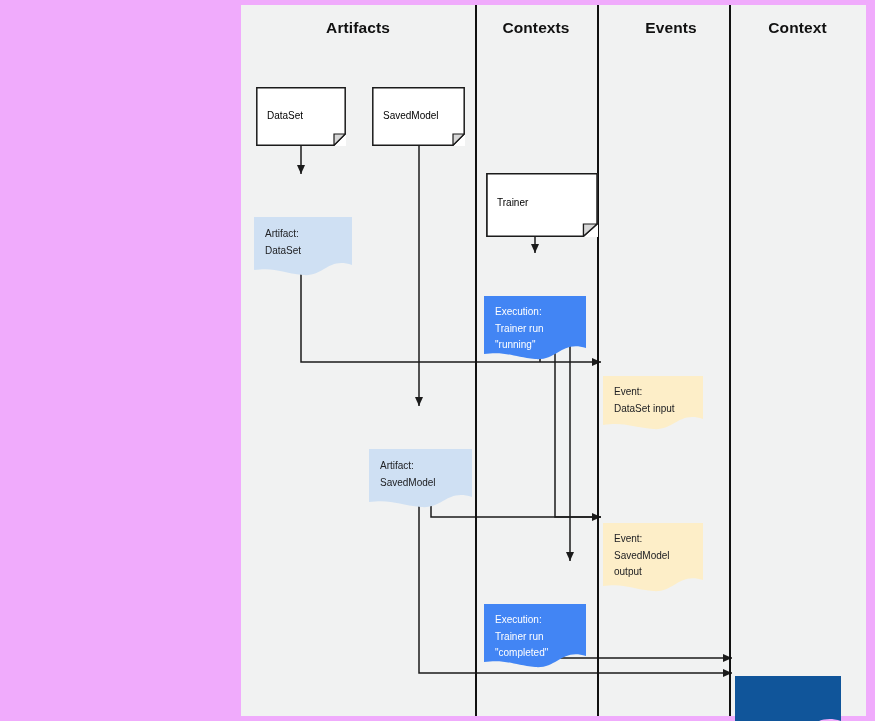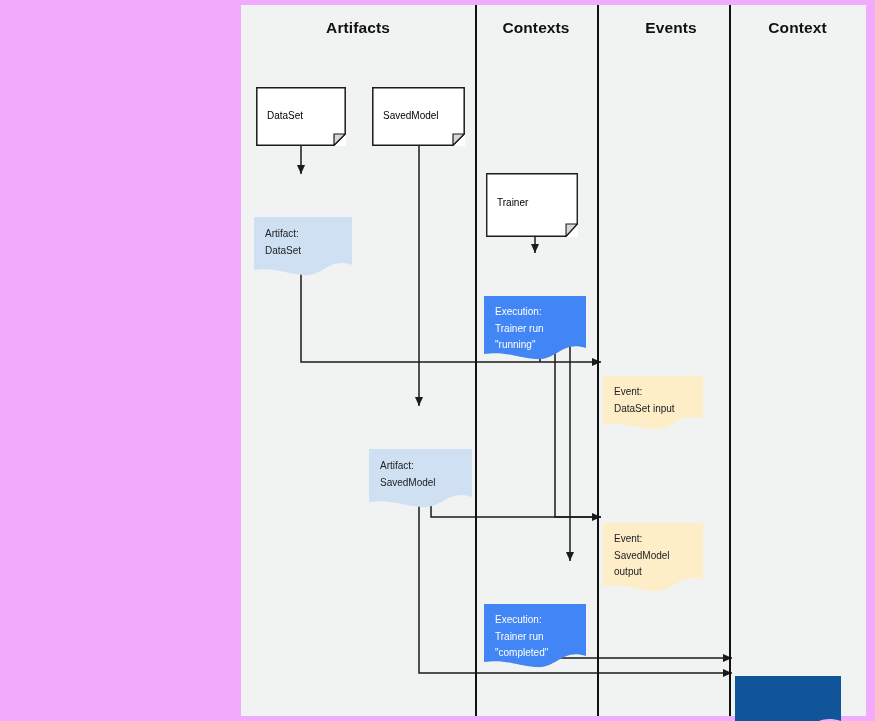--- a/index.html
+++ b/index.html
@@ -91,21 +91,21 @@
     </div>
 
     <div class="node wave" style="left:128px;top:404px;width:103px;height:60px">
       <svg viewBox="0 0 103 60" preserveAspectRatio="none">
         <path d="M0,0 H103 V48 C78,40 74,60 52,58 C30,56 23,50 0,53 Z" fill="#cfe0f3"></path>
       </svg>
       <div class="txt" style="top:9px">Artifact:
 SavedModel</div>
     </div>
 
-    <div class="node doc" style="left:245px;top:168px;width:92px;height:64px">
+    <div class="node doc" style="left:245px;top:168px;width:112px;height:64px">
       <svg class="edge" viewBox="0 0 100 64" preserveAspectRatio="none">
         <path d="M0.8,0.8 H99.2 V51 L87,63.2 H0.8 Z" fill="#ffffff" stroke="#1b1b1b" stroke-width="1.5"></path>
         <path d="M99.2,51 L87,63.2 L87,51 Z" fill="#d8d8d8" stroke="#1b1b1b" stroke-width="1.2"></path>
       </svg>
       <div class="txt" style="top:22px">Trainer</div>
     </div>
 
     <div class="node wave blue" style="left:243px;top:251px;width:102px;height:65px">
       <svg viewBox="0 0 102 65" preserveAspectRatio="none">
         <path d="M0,0 H102 V52 C78,44 73,65 51,63 C29,61 22,55 0,58 Z" fill="#4285f4"></path>

